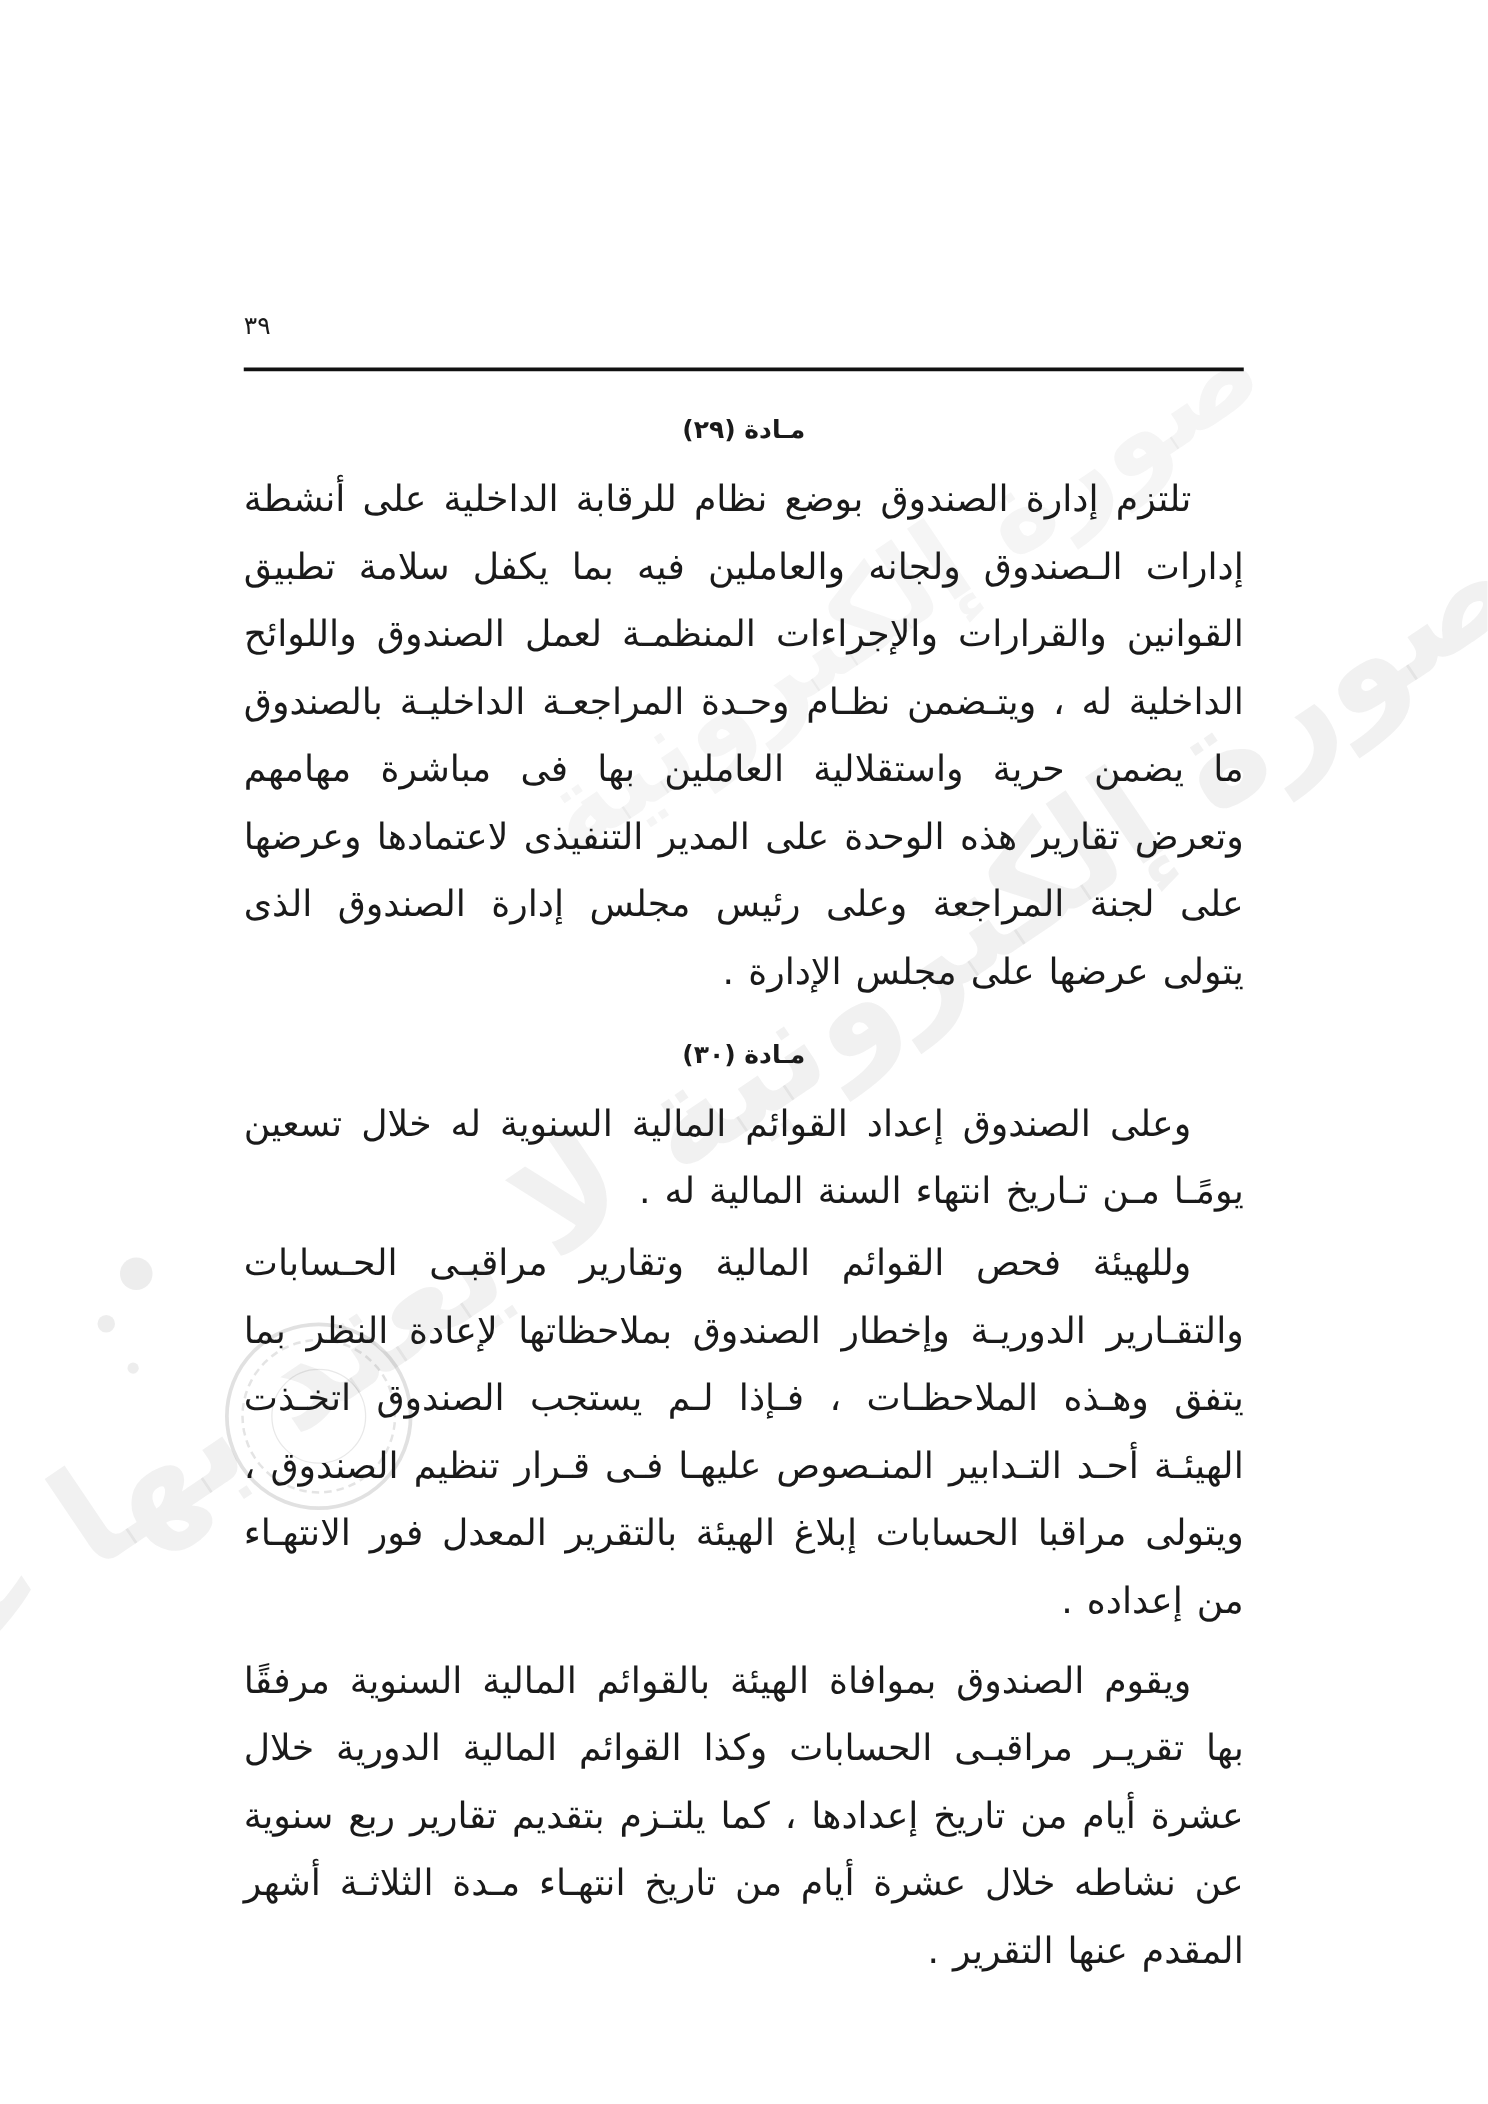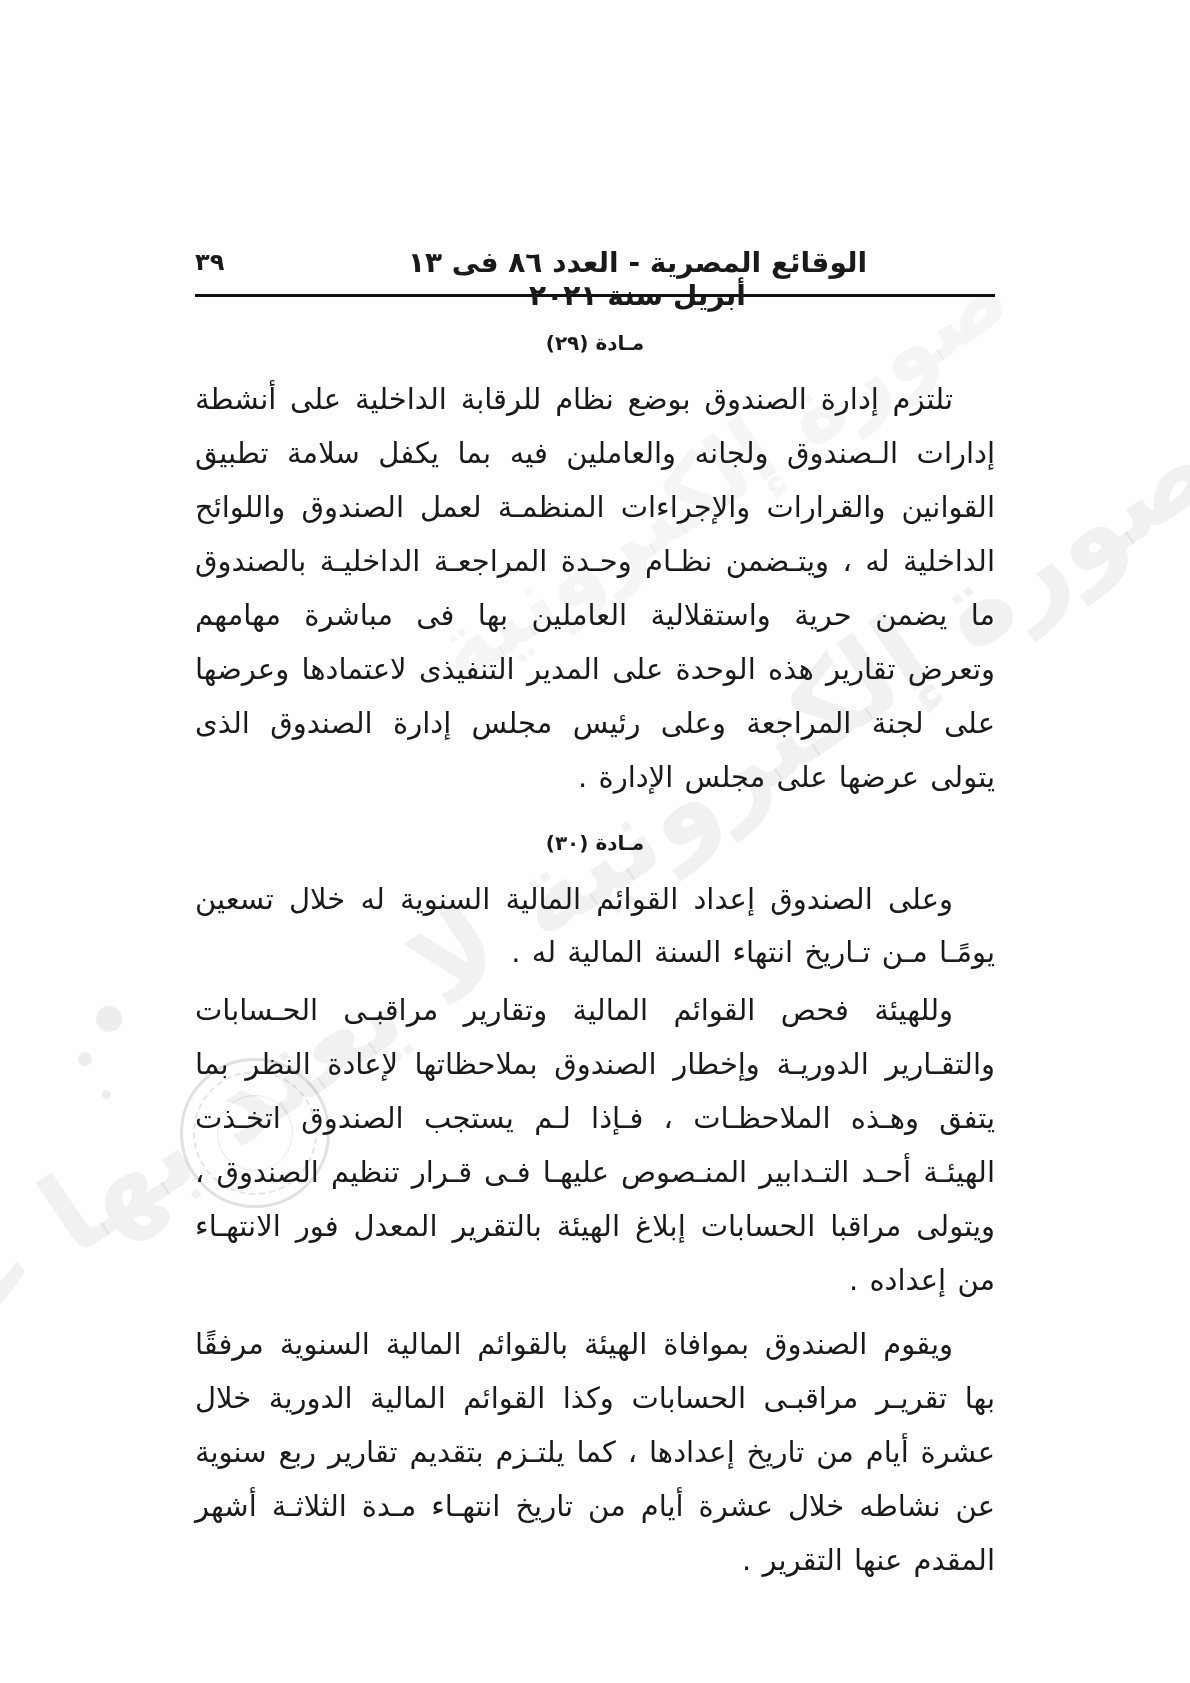--- a/index.html
+++ b/index.html
@@ -89,22 +89,22 @@
     right:95px;left:180px;
     top:0;
     text-align:center;
     font-size:28px;
     font-weight:bold;
     letter-spacing:0.5px;
   }
   .page-number{
     position:absolute;
     left:0;top:2px;
-    font-size:24px;
-    font-weight:bold;
+    font-size:20px;
+    font-weight:normal;
   }
   .article-title{
     text-align:center;
     font-size:20px;
     font-weight:bold;
     margin:26px 0 18px 0;
   }
   .article-subtitle{
     font-size:27px;
     font-weight:bold;
@@ -135,21 +135,20 @@
       <div class="seal-core"></div>
     </div>
     <div class="speck speck1"></div>
     <div class="speck speck2"></div>
     <div class="speck speck3"></div>
   </div>
 
   <div class="content">
 
     <div class="header-row">
-      <div class="header-title">الوقائع المصرية - العدد ٨٦ فى ١٣ أبريل سنة ٢٠٢١</div>
       <div class="page-number">٣٩</div>
     </div>
 
     <div>
       <div class="article-title">مـادة (٢٩)</div>
       <p class="para">تلتزم إدارة الصندوق بوضع نظام للرقابة الداخلية على أنشطة إدارات الـصندوق ولجانه والعاملين فيه بما يكفل سلامة تطبيق القوانين والقرارات والإجراءات المنظمـة لعمل الصندوق واللوائح الداخلية له ، ويتـضمن نظـام وحـدة المراجعـة الداخليـة بالصندوق ما يضمن حرية واستقلالية العاملين بها فى مباشرة مهامهم وتعرض تقارير هذه الوحدة على المدير التنفيذى لاعتمادها وعرضها على لجنة المراجعة وعلى رئيس مجلس إدارة الصندوق الذى يتولى عرضها على مجلس الإدارة .</p>
     </div>
 
     <div>
       <div class="article-title">مـادة (٣٠)</div>

